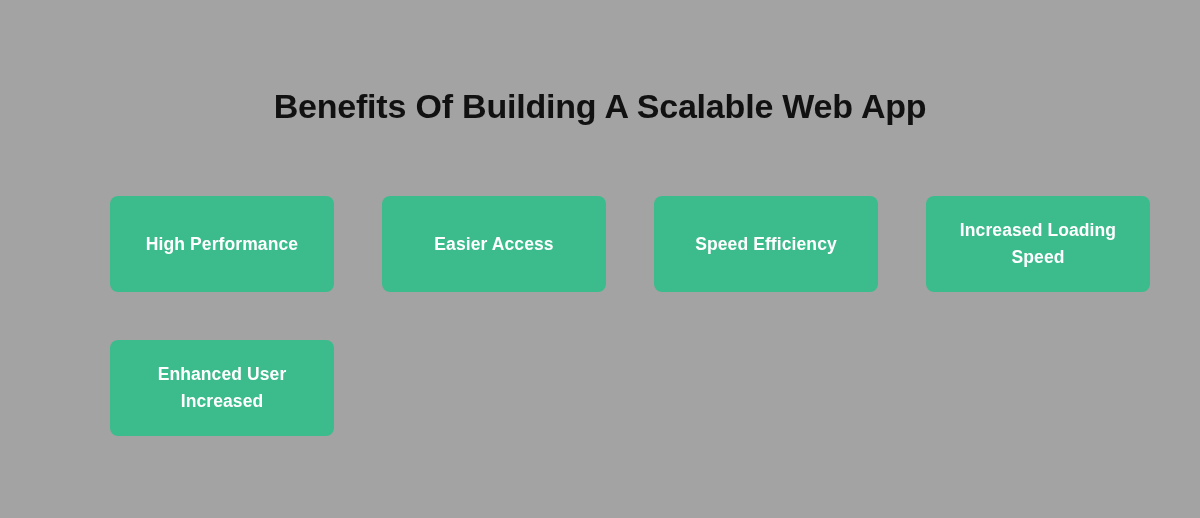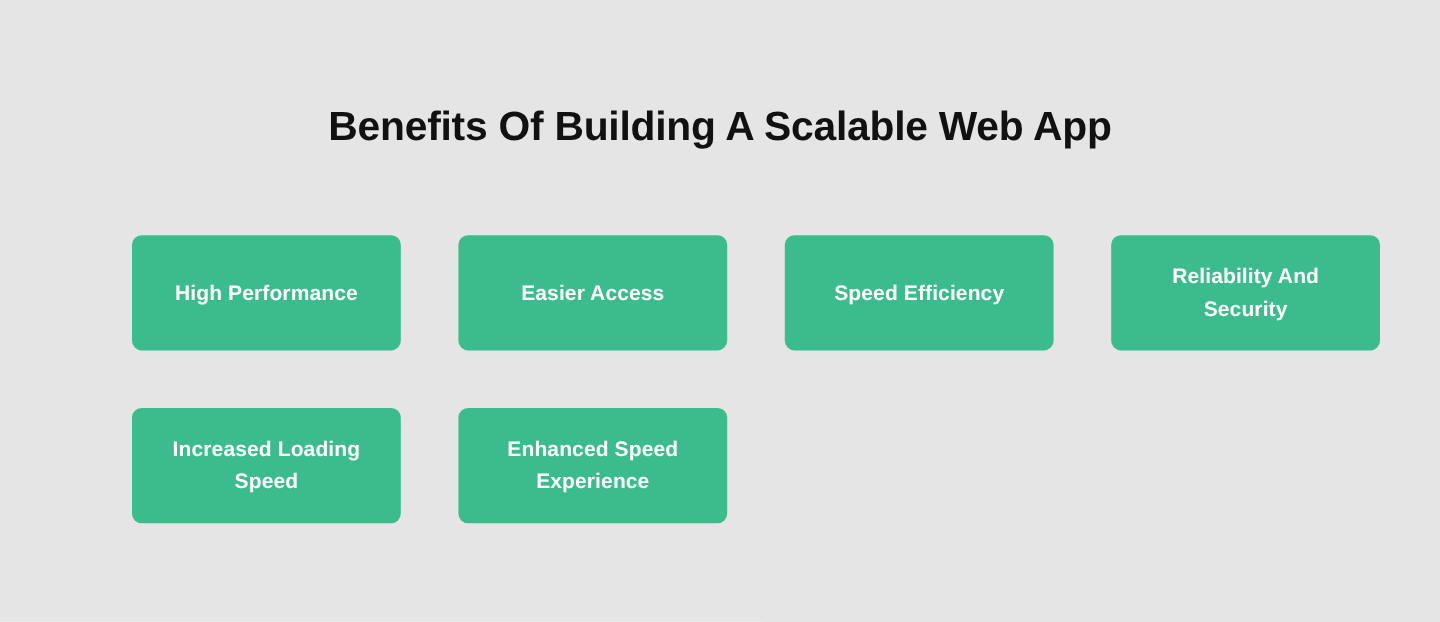--- a/index.html
+++ b/index.html
@@ -10,21 +10,21 @@
     width: 1200px;
     height: 518px;
     background: #f6fbf9;
     font-family: "Liberation Sans", sans-serif;
     overflow: hidden;
   }
   .page {
     position: relative;
     width: 1200px;
     height: 518px;
-    background: #e5e5e5;
+    background: #a3a3a3;
     box-sizing: border-box;
   }
   .page-title {
     position: absolute;
     top: 84px;
     left: 0;
     width: 1200px;
     text-align: center;
     font-size: 34px;
     line-height: 44px;
@@ -78,28 +78,25 @@
     </div>
 
     <div class="benefit-card">
       <span class="benefit-card-label">Easier Access</span>
     </div>
 
     <div class="benefit-card">
       <span class="benefit-card-label">Speed Efficiency</span>
     </div>
 
-    <div class="benefit-card">
-      <span class="benefit-card-label">Reliability And Security</span>
-    </div>
 
     <div class="benefit-card">
       <span class="benefit-card-label">Increased Loading Speed</span>
     </div>
 
 
     <div class="benefit-card">
-      <span class="benefit-card-label">Enhanced Speed Experience</span>
+      <span class="benefit-card-label">Enhanced User Increased</span>
     </div>
 
 
   </div>
 </div>
 
 </body></html>

